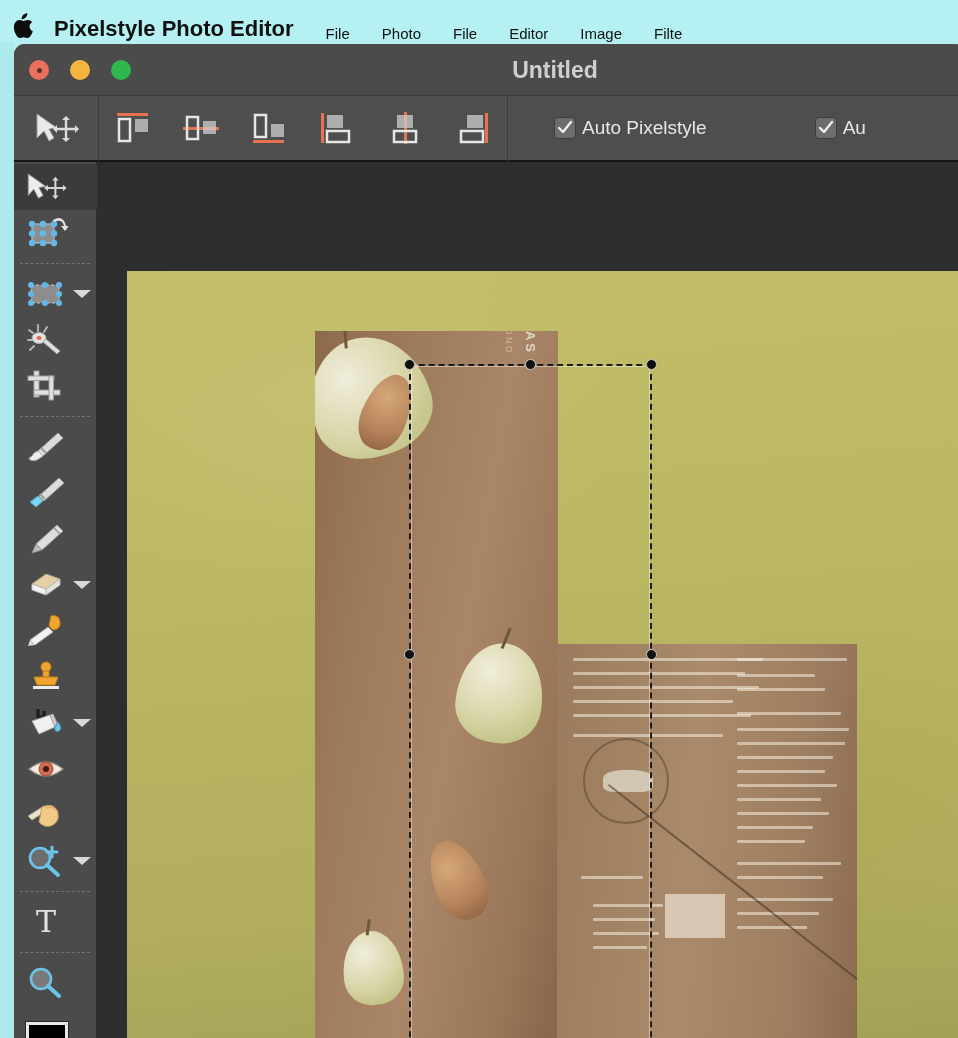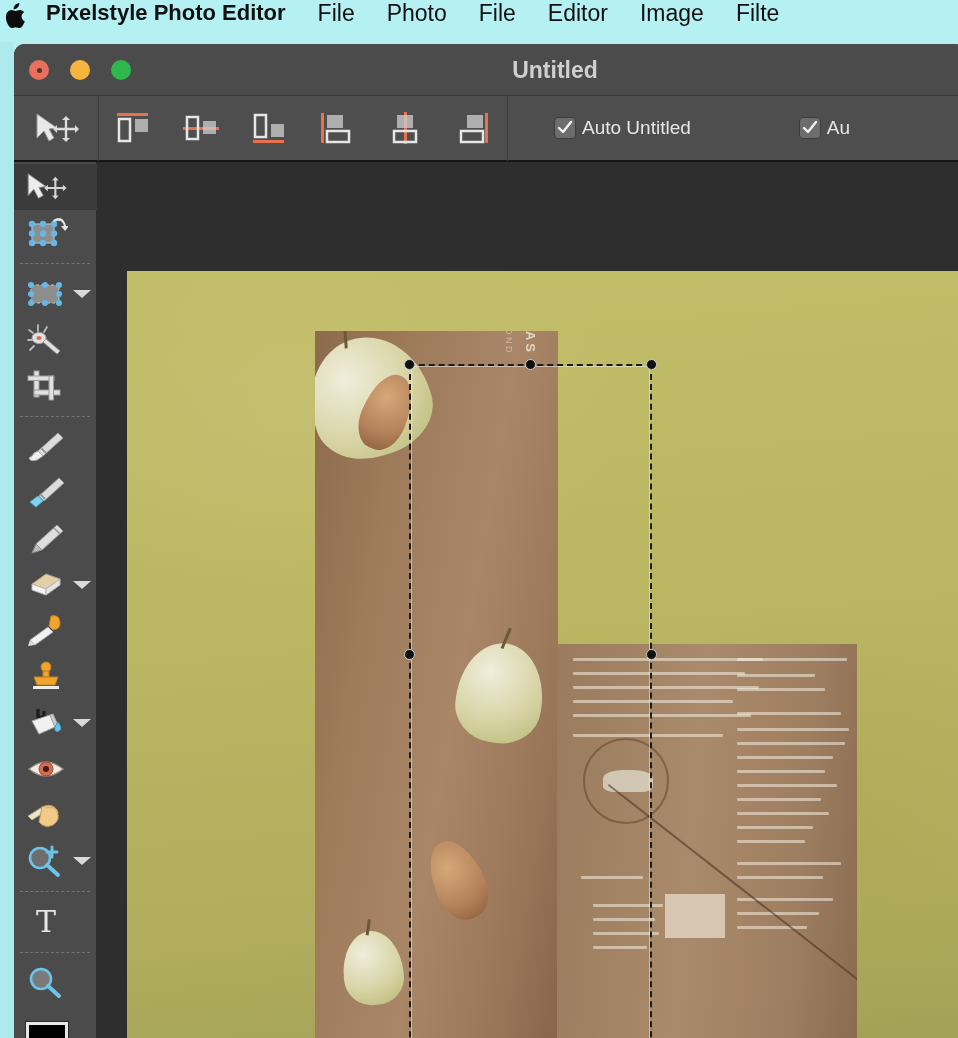--- a/index.html
+++ b/index.html
@@ -8,37 +8,37 @@
     overflow: hidden;
     font-family: "Liberation Sans", sans-serif;
     background: #b8f0f2;
   }
   #root { position: relative; width: 958px; height: 1038px; }
 
   
   .menubar {
     position: absolute; top: 0; left: 0; width: 958px; height: 42px;
     background: #b5f1f3;
-    display: flex; align-items: flex-start;
-    padding-left: 2px;
+    display: flex; align-items: flex-end;
+    padding-left: 10px;
     overflow: hidden;
     z-index: 40;
   }
   .apple-logo {
     width: 26px; height: 32px; margin-right: 18px;
     display: flex; align-items: center; justify-content: center;
     color: #0d0d0d; font-size: 30px; line-height: 1;
     flex: 0 0 auto;
   }
   .menu-app-name {
     font-size: 22px; font-weight: bold; color: #101010;
     margin-right: 32px; white-space: nowrap; flex: 0 0 auto;
   }
   .menu-item {
-    font-size: 23px; color: #101010; margin-right: 32px;
+    font-size: 15px; color: #101010; margin-right: 32px;
     white-space: nowrap; flex: 0 0 auto;
   }
 
   
   .app-window {
     position: absolute; top: 44px; left: 14px;
     width: 952px; height: 1000px;
     background: #4a4a4a;
     border-top-left-radius: 11px;
     border-top-right-radius: 11px;
@@ -313,21 +313,21 @@
 
       <div class="vsep"></div>
 
       <div class="checks">
         <div class="check-item">
           <span class="cbox">
             <svg width="16" height="16" viewBox="0 0 16 16">
               <path d="M2 8 L6 12 L14 2" fill="none" stroke="#f2f2f2" stroke-width="2.4" stroke-linecap="round" stroke-linejoin="round"></path>
             </svg>
           </span>
-          <span class="check-label">Auto Untitled</span>
+          <span class="check-label">Auto Pixelstyle</span>
         </div>
         <div class="check-item">
           <span class="cbox">
             <svg width="16" height="16" viewBox="0 0 16 16">
               <path d="M2 8 L6 12 L14 2" fill="none" stroke="#f2f2f2" stroke-width="2.4" stroke-linecap="round" stroke-linejoin="round"></path>
             </svg>
           </span>
           <span class="check-label">Au</span>
         </div>
       </div>

